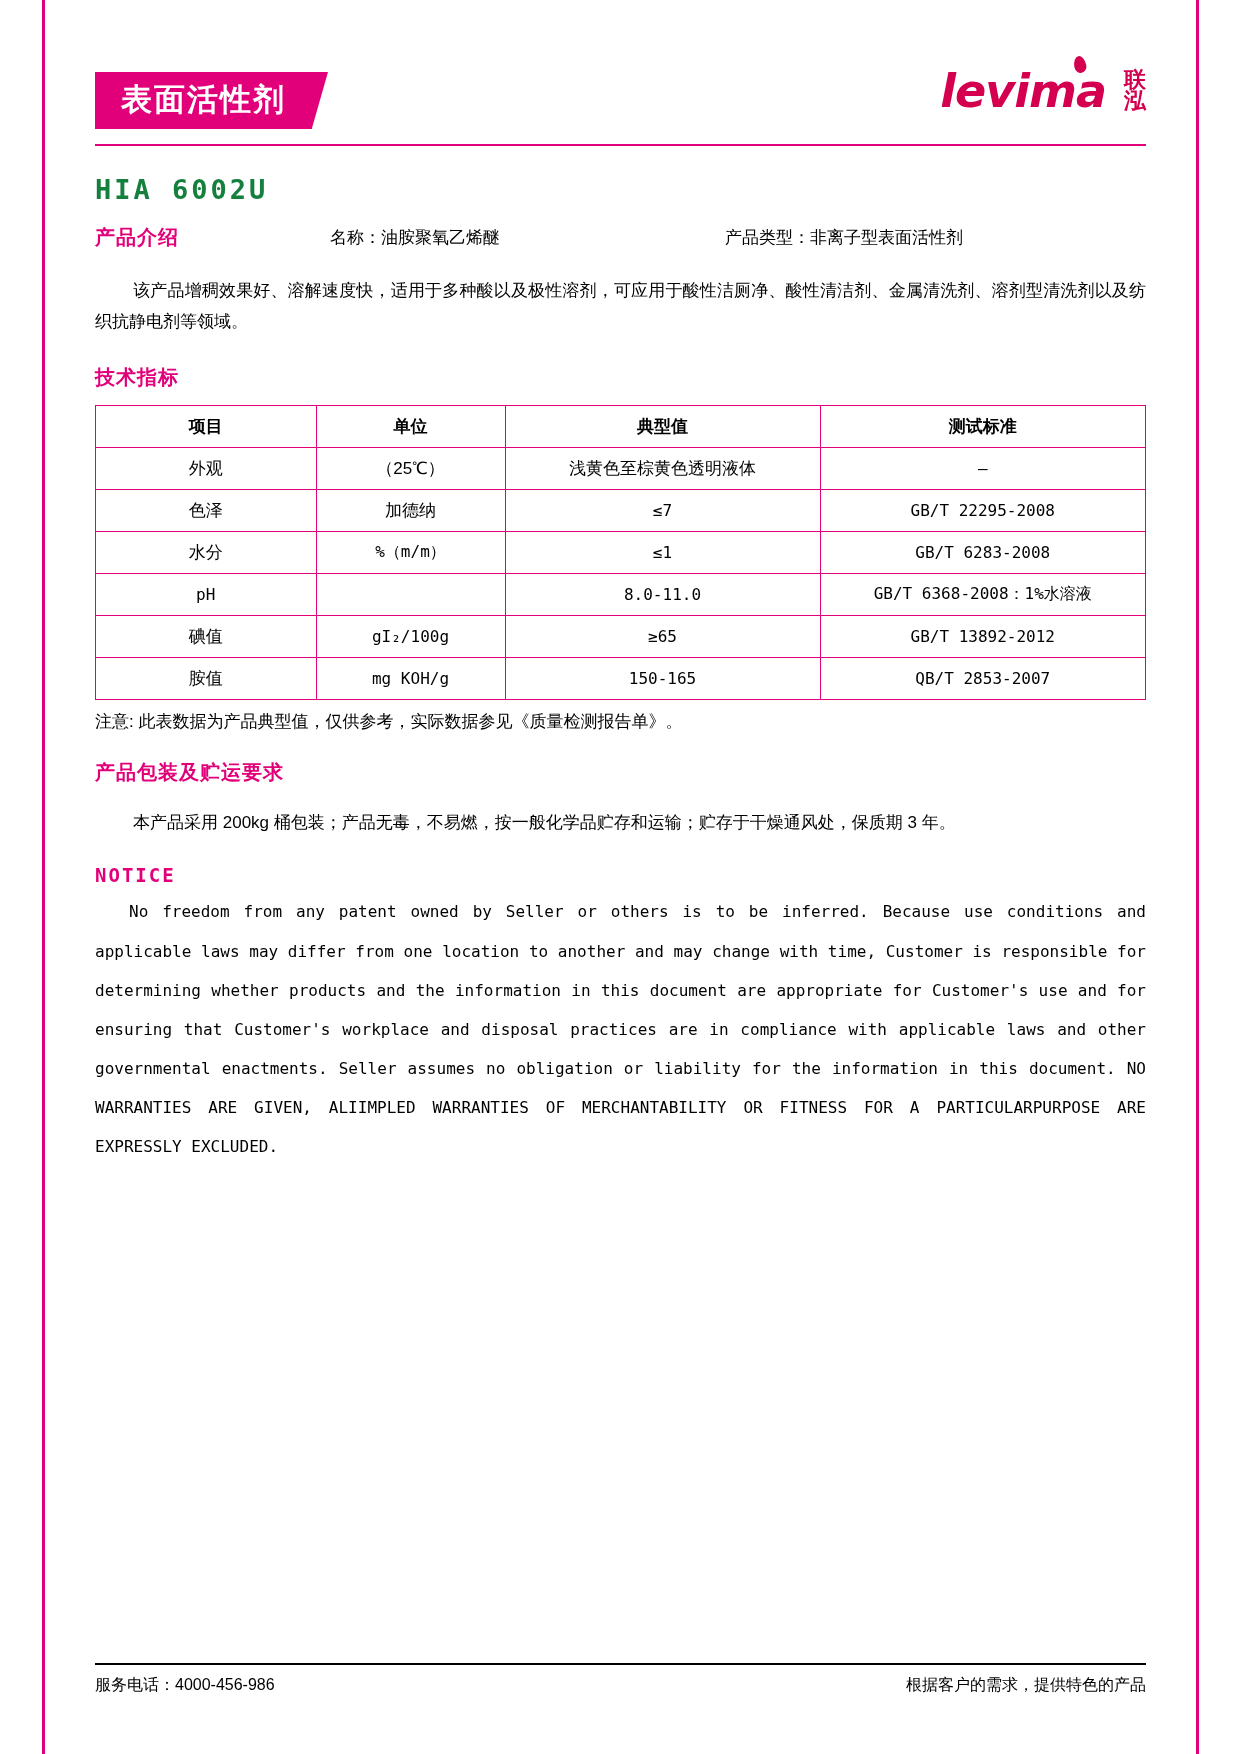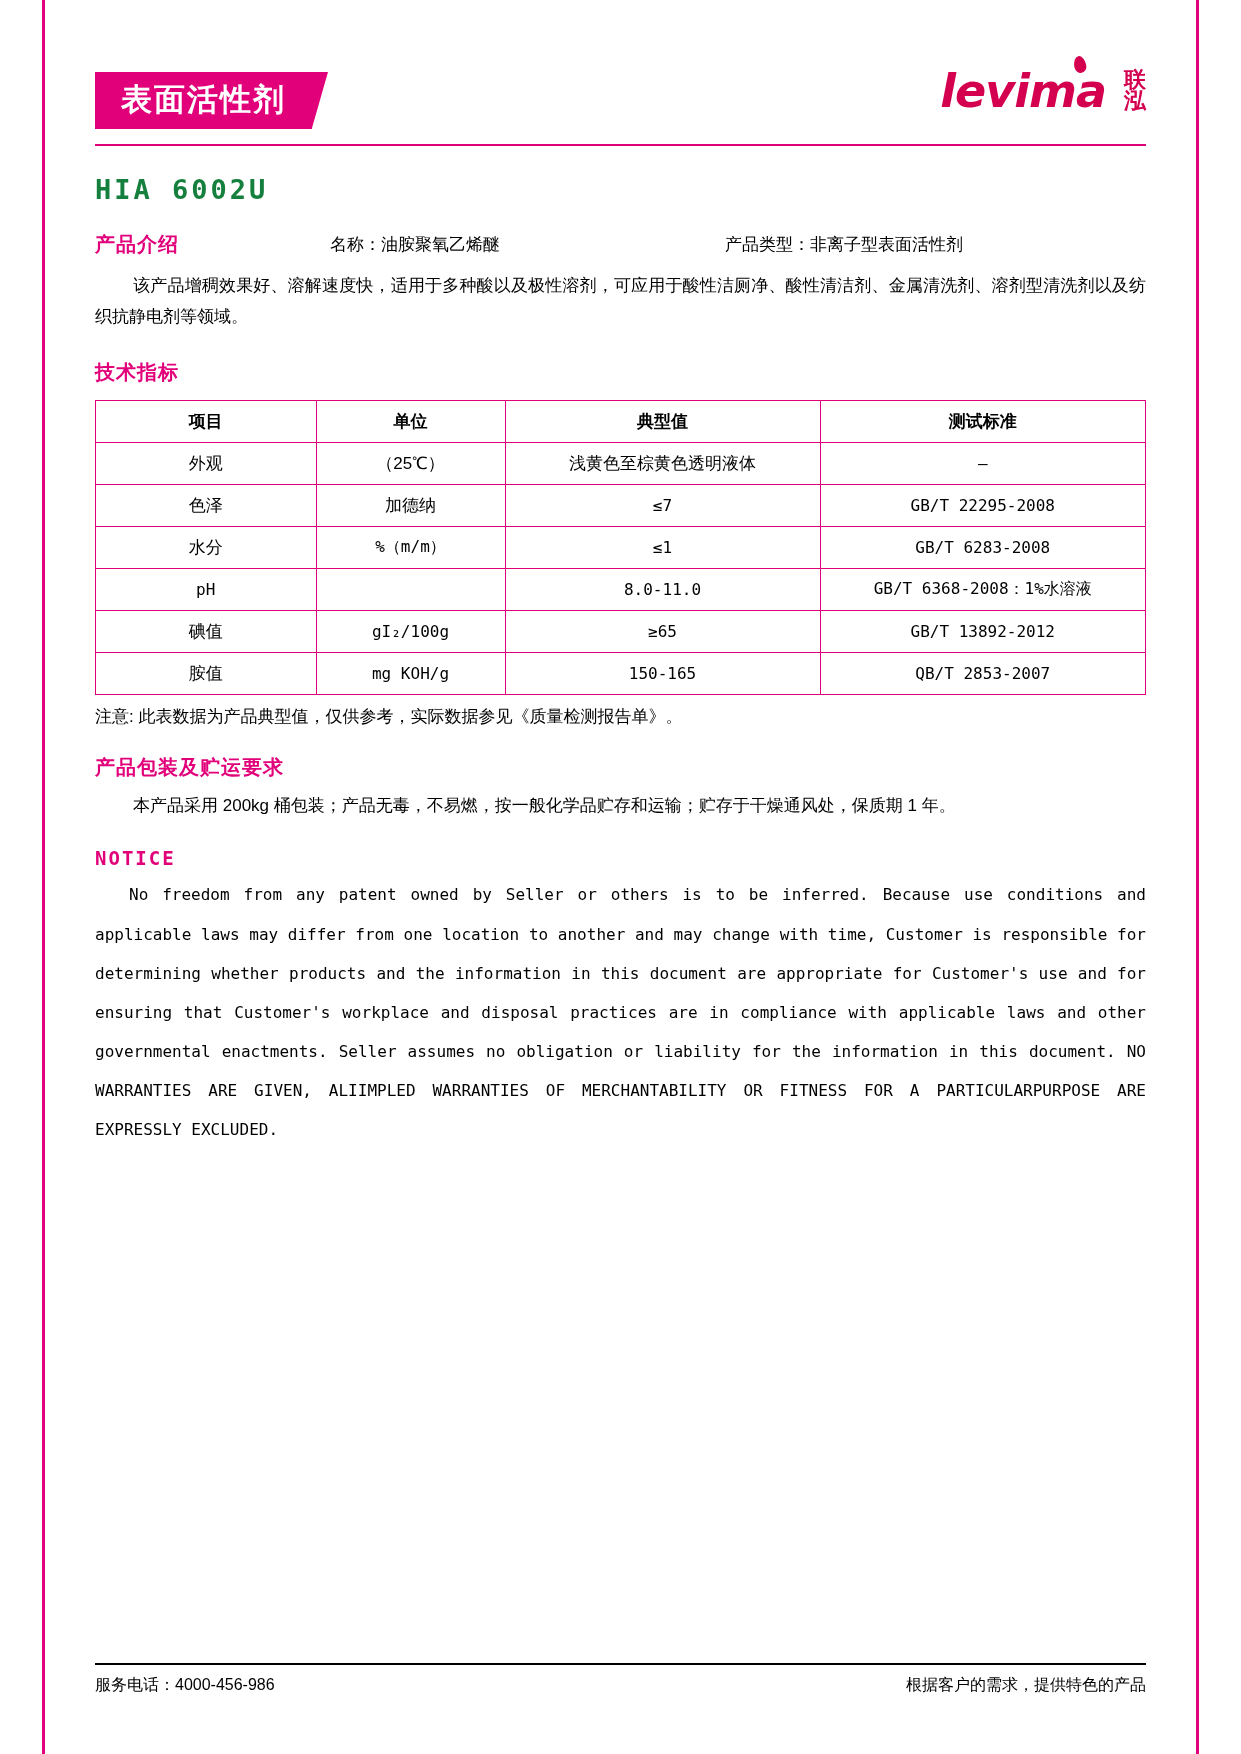--- a/index.html
+++ b/index.html
@@ -129,21 +129,21 @@
   .section-heading.mono {
     font-family: "DejaVu Sans Mono", monospace;
     letter-spacing: 2px;
     font-size: 19px;
   }
 
   
   .intro-row {
     position: relative;
     height: 30px;
-    margin-top: 26px;
+    margin-top: 19px;
     text-align: right;
   }
   .intro-row .section-heading {
     position: absolute;
     left: 0;
     top: 0;
     margin: 0;
   }
   .intro-name {
     position: absolute;
@@ -155,21 +155,21 @@
     position: absolute;
     left: 630px;
     top: 2px;
     font-size: 17px;
   }
 
   .body-text {
     font-size: 17px;
     line-height: 1.85;
     text-align: justify;
-    margin-top: 9px;
+    margin-top: 21px;
   }
   .body-text .indent { display: inline-block; width: 38px; }
 
   
   table.spec {
     border-collapse: collapse;
     width: 100%;
     margin-top: 14px;
     table-layout: fixed;
     border-radius: 19px;
@@ -311,21 +311,21 @@
           <td class="mono">mg KOH/g</td>
           <td class="mono">150-165</td>
           <td class="mono">QB/T 2853-2007</td>
         </tr>
       </tbody>
     </table>
 
     <div class="table-note">注意: 此表数据为产品典型值，仅供参考，实际数据参见《质量检测报告单》。</div>
 
     <div class="section-heading">产品包装及贮运要求</div>
-    <div class="body-text"><span class="indent"></span><span>本产品采用 200kg 桶包装；产品无毒，不易燃，按一般化学品贮存和运输；贮存于干燥通风处，保质期 1 年。</span></div>
+    <div class="body-text"><span class="indent"></span><span>本产品采用 200kg 桶包装；产品无毒，不易燃，按一般化学品贮存和运输；贮存于干燥通风处，保质期 3 年。</span></div>
 
     <div class="section-heading mono">NOTICE</div>
     <div class="notice-text"><span class="indent"></span><span>No freedom from any patent owned by Seller or others is to be inferred. Because use conditions and applicable laws may differ from one location to another and may change with time, Customer is responsible for determining whether products and the information in this document are appropriate for Customer's use and for ensuring that Customer's workplace and disposal practices are in compliance with applicable laws and other governmental enactments. Seller assumes no obligation or liability for the information in this document. NO WARRANTIES ARE GIVEN, ALIIMPLED WARRANTIES OF MERCHANTABILITY OR FITNESS FOR A PARTICULARPURPOSE ARE EXPRESSLY EXCLUDED.</span></div>
 
   </div>
 
   <div class="footer">
     <hr>
     <div class="footer-row">
       <div>服务电话：4000-456-986</div>

